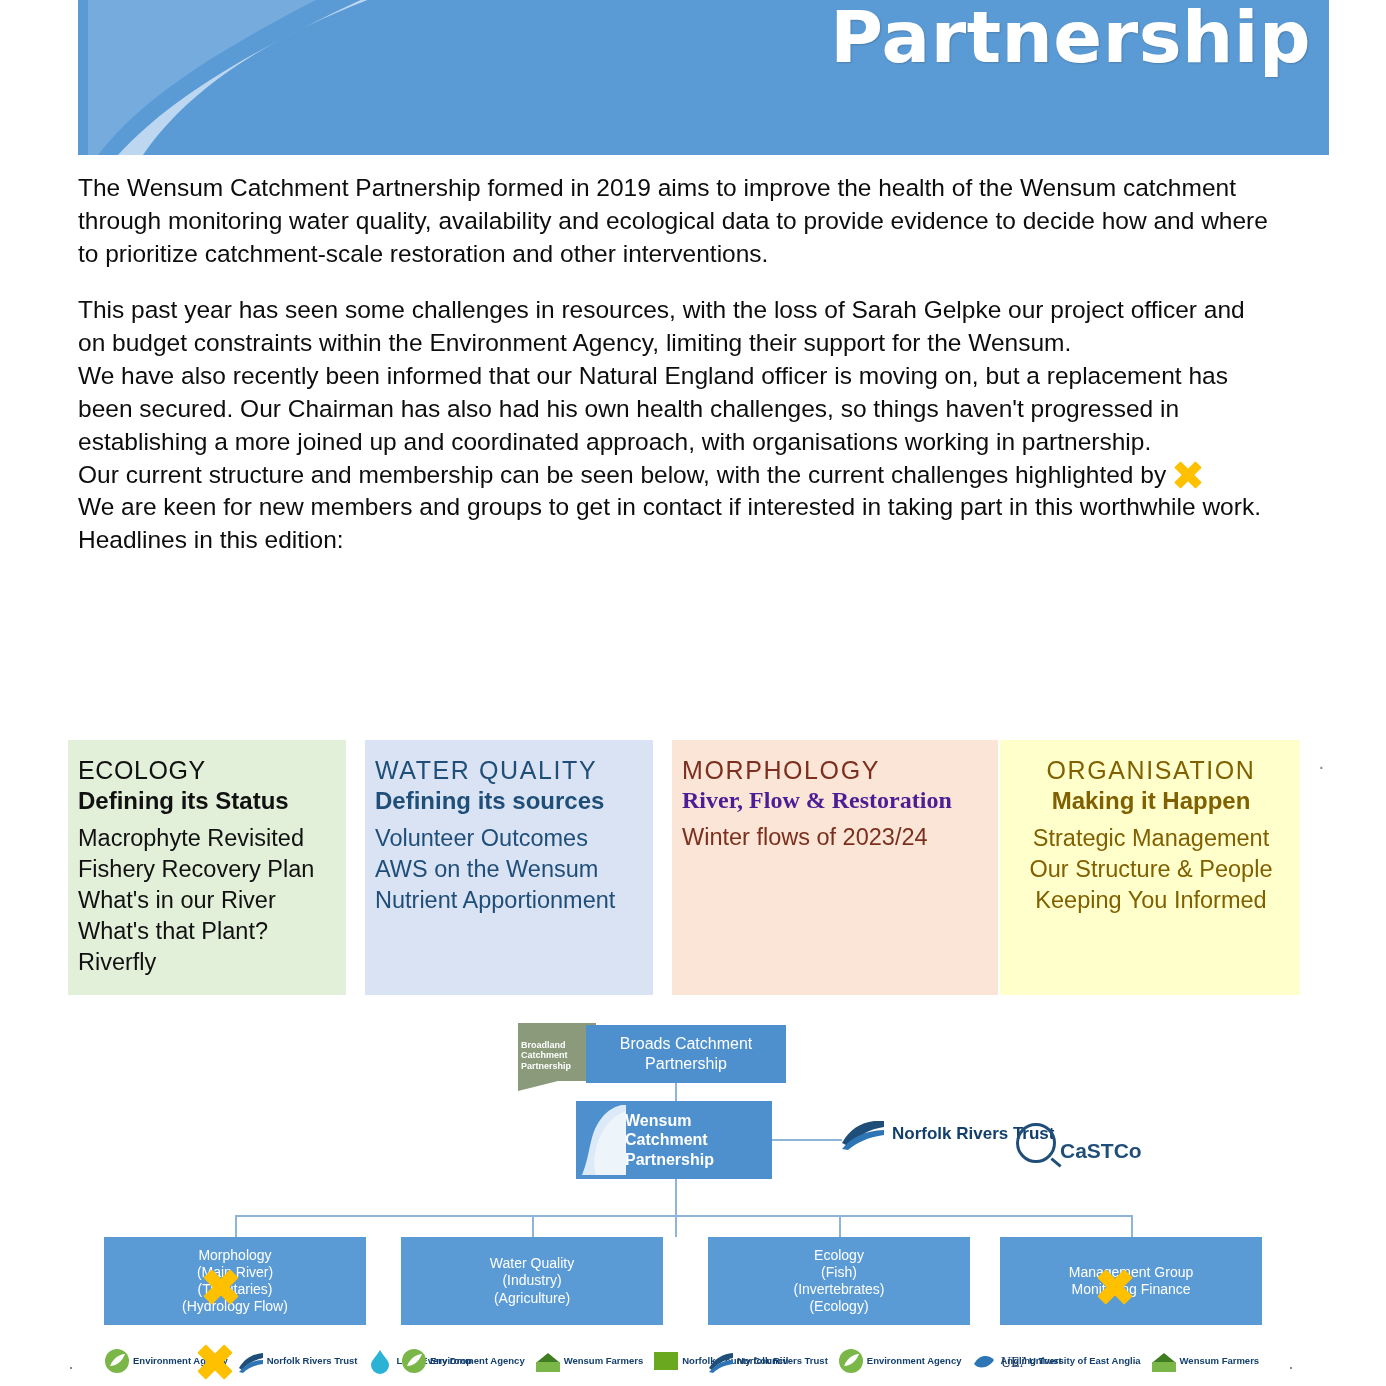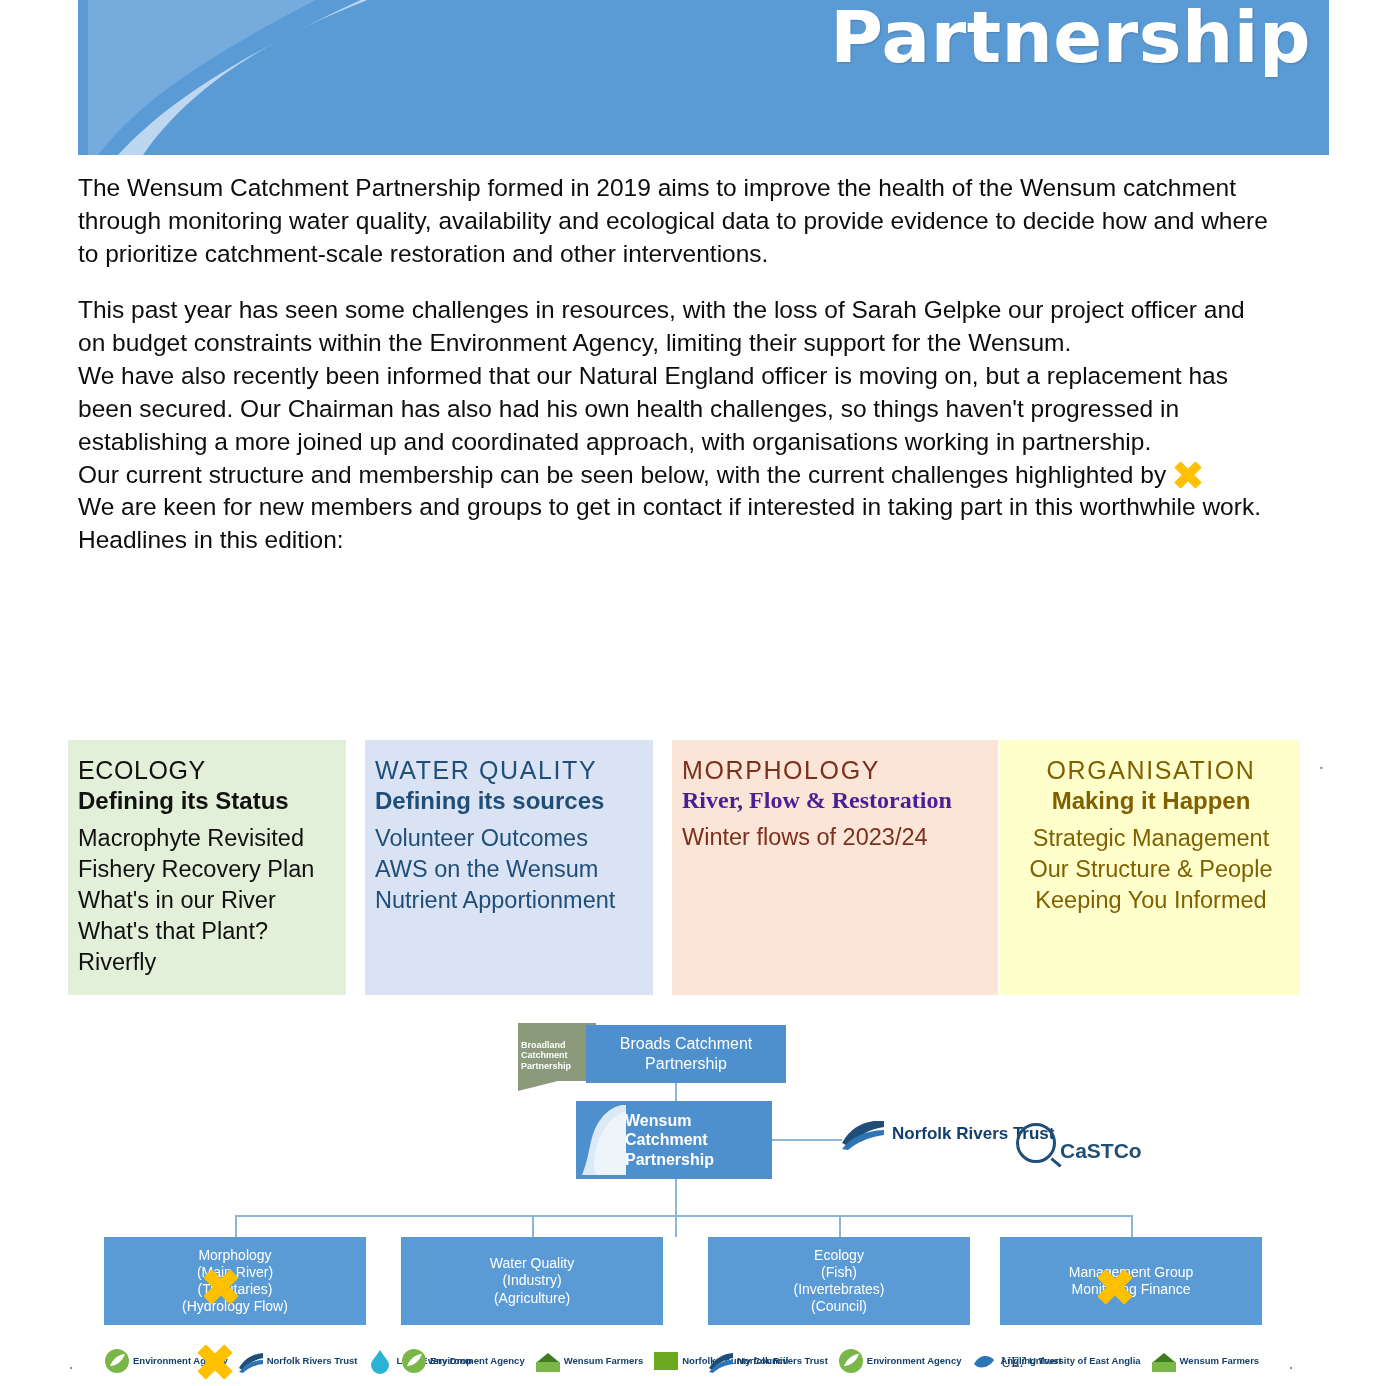--- a/index.html
+++ b/index.html
@@ -414,21 +414,21 @@
       <div>(Industry)</div>
       <div>(Agriculture)</div>
     </div>
   </div>
 
   <div class="node node-sub sub3 light">
     <div>
       <div>Ecology</div>
       <div>(Fish)</div>
       <div>(Invertebrates)</div>
-      <div>(Council)</div>
+      <div>(Ecology)</div>
     </div>
   </div>
 
   <div class="node node-sub sub4 light">
     <div>
       <div>Management Group</div>
       <div>Monitoring  Finance</div>
     </div>
   </div>
   <div class="chart-x" style="left:1030px; top:265px;"></div>

